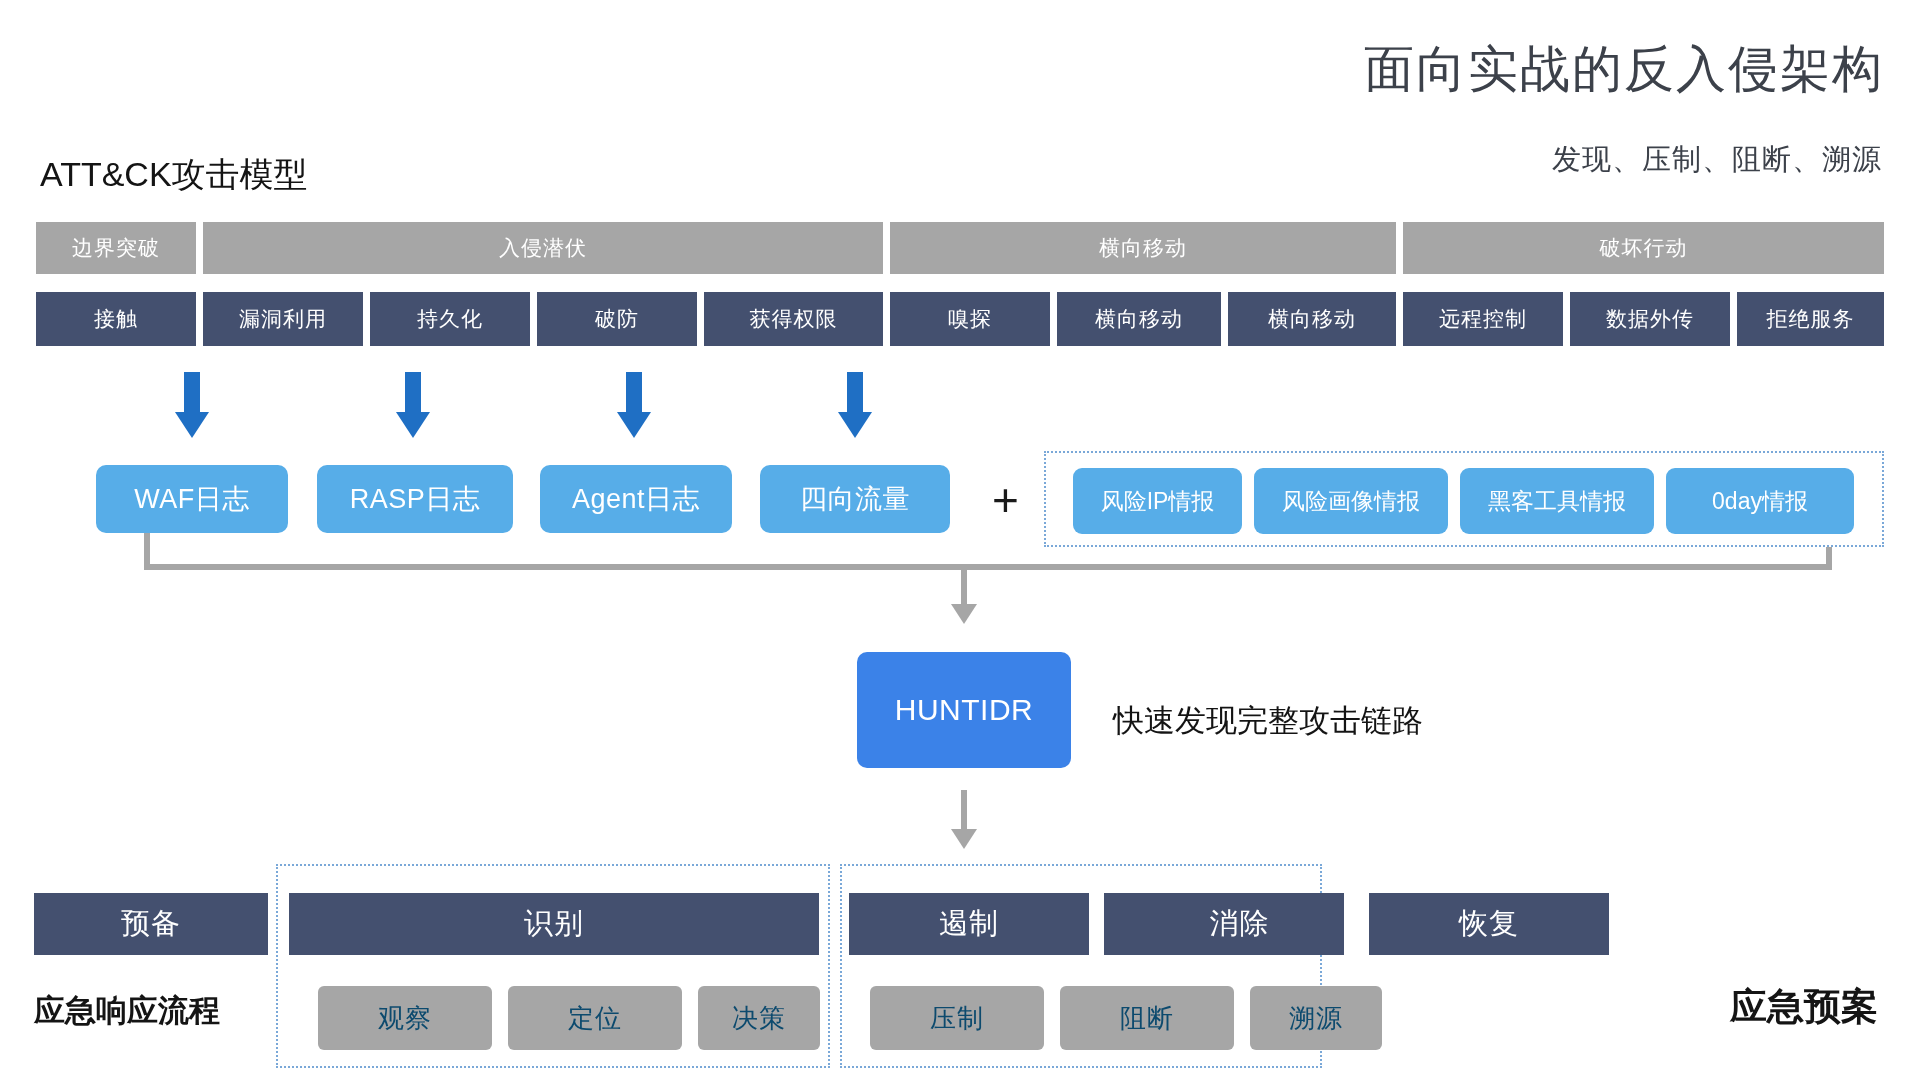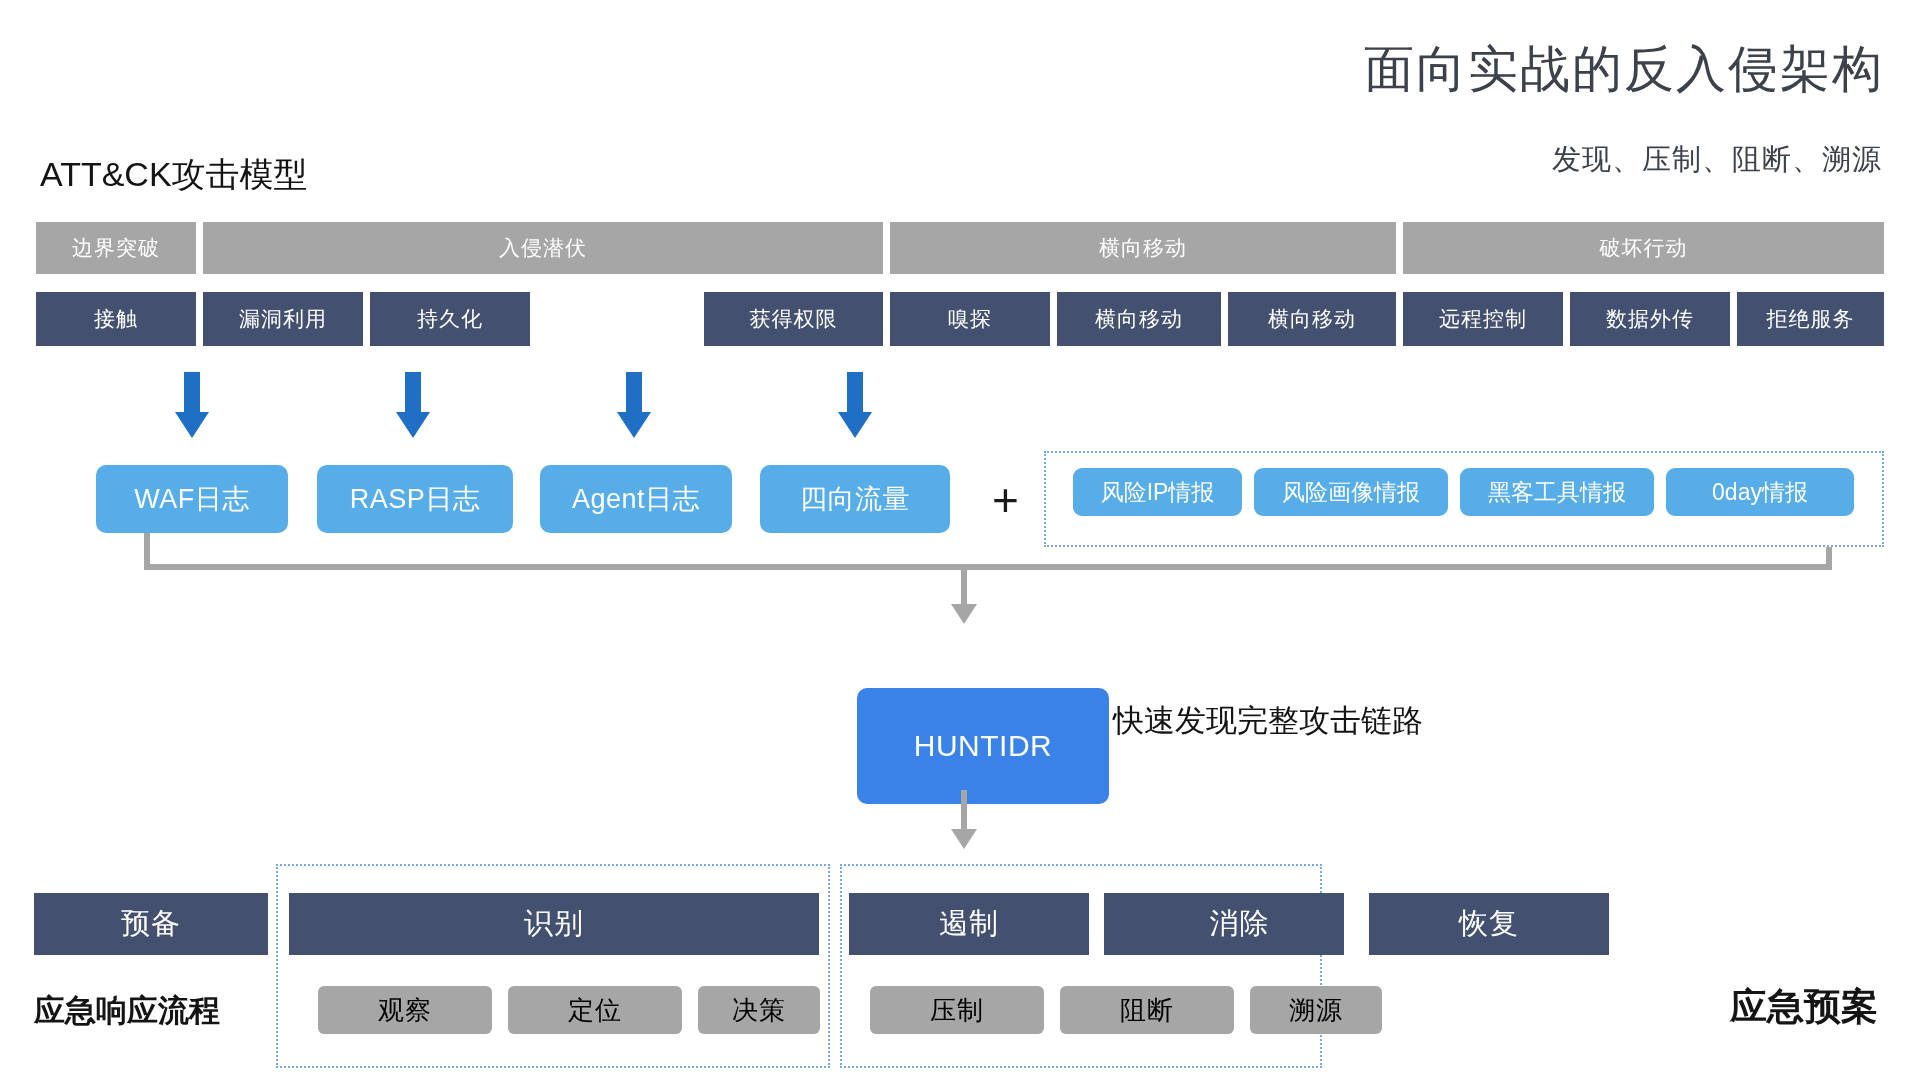--- a/index.html
+++ b/index.html
@@ -66,21 +66,21 @@
     font-size: 27px; letter-spacing: 0.5px; white-space: nowrap;
   }
   .plus-sign {
     position: absolute; font-size: 46px; color: #1a1a1a; font-weight: 400;
     line-height: 1;
   }
   .intel-group {
     position: absolute; border: 2px dotted #7aa8d8; background: transparent;
   }
   .intel-box {
-    position: absolute; height: 48px; border-radius: 9px;
+    position: absolute; height: 66px; border-radius: 9px;
     background: #57ade8; color: #ffffff;
     display: flex; align-items: center; justify-content: center;
     font-size: 23px; white-space: nowrap;
   }
 
   
   .bus-line {
     position: absolute; background: #a6a6a6;
   }
   .bus-arrow-head {
@@ -101,22 +101,22 @@
     position: absolute; font-size: 31px; color: #141414; white-space: nowrap;
   }
 
   
   .ir-box {
     position: absolute; height: 62px; background: #44506f; color: #ffffff;
     display: flex; align-items: center; justify-content: center;
     font-size: 29px; letter-spacing: 1px;
   }
   .ir-sub {
-    position: absolute; height: 48px; border-radius: 6px;
-    background: #a6a6a6; color: #000000;
+    position: absolute; height: 64px; border-radius: 6px;
+    background: #a6a6a6; color: #0c4a6e;
     display: flex; align-items: center; justify-content: center;
     font-size: 26px; letter-spacing: 1px;
   }
   .dotted-group { position: absolute; border: 2px dotted #7aa8d8; }
   .ir-left-label {
     position: absolute; left: 34px; top: 990px;
     font-size: 31px; color: #141414; font-weight: bold; white-space: nowrap;
   }
   .ir-right-label {
     position: absolute; right: 42px; top: 982px;
@@ -136,20 +136,21 @@
     <div class="band" style="left:0px;width:160px;">边界突破</div>
     <div class="band" style="left:167px;width:680px;">入侵潜伏</div>
     <div class="band" style="left:854px;width:506px;">横向移动</div>
     <div class="band" style="left:1367px;width:481px;">破坏行动</div>
   </div>
 
   <div class="tech-row">
     <div class="tech" style="left:0px;width:160px;">接触</div>
     <div class="tech" style="left:167px;width:160px;">漏洞利用</div>
     <div class="tech" style="left:334px;width:160px;">持久化</div>
+    <div class="tech" style="left:501px;width:160px;">破防</div>
     <div class="tech" style="left:668px;width:179px;">获得权限</div>
     <div class="tech" style="left:854px;width:160px;">嗅探</div>
     <div class="tech" style="left:1021px;width:164px;">横向移动</div>
     <div class="tech" style="left:1192px;width:168px;">横向移动</div>
     <div class="tech" style="left:1367px;width:160px;">远程控制</div>
     <div class="tech" style="left:1534px;width:160px;">数据外传</div>
     <div class="tech" style="left:1701px;width:147px;">拒绝服务</div>
   </div>
 
   <div class="down-arrow" style="left:175px;top:372px;">
@@ -184,21 +185,21 @@
 
   <div class="bus-line" style="left:144px;top:533px;width:6px;height:36px;"></div>
 
   <div class="bus-line" style="left:1826px;top:547px;width:6px;height:22px;"></div>
 
   <div class="bus-line" style="left:144px;top:564px;width:1688px;height:6px;"></div>
 
   <div class="bus-line" style="left:961px;top:564px;width:6px;height:42px;"></div>
   <div class="bus-arrow-head" style="left:951px;top:604px;"></div>
 
-  <div class="hunt-box" style="left:857px;top:652px;width:252px;height:116px;margin-top:36px;">HUNTIDR</div>
+  <div class="hunt-box" style="left:857px;top:652px;width:214px;height:116px;">HUNTIDR</div>
   <div class="hunt-caption" style="left:1113px;top:700px;">快速发现完整攻击链路</div>
 
   <div class="bus-line" style="left:961px;top:790px;width:6px;height:42px;"></div>
   <div class="bus-arrow-head" style="left:951px;top:829px;"></div>
 
   <div class="dotted-group" style="left:276px;top:864px;width:554px;height:204px;"></div>
   <div class="dotted-group" style="left:840px;top:864px;width:482px;height:204px;"></div>
 
   <div class="ir-box" style="left:34px;top:893px;width:234px;">预备</div>
   <div class="ir-box" style="left:289px;top:893px;width:530px;">识别</div>

